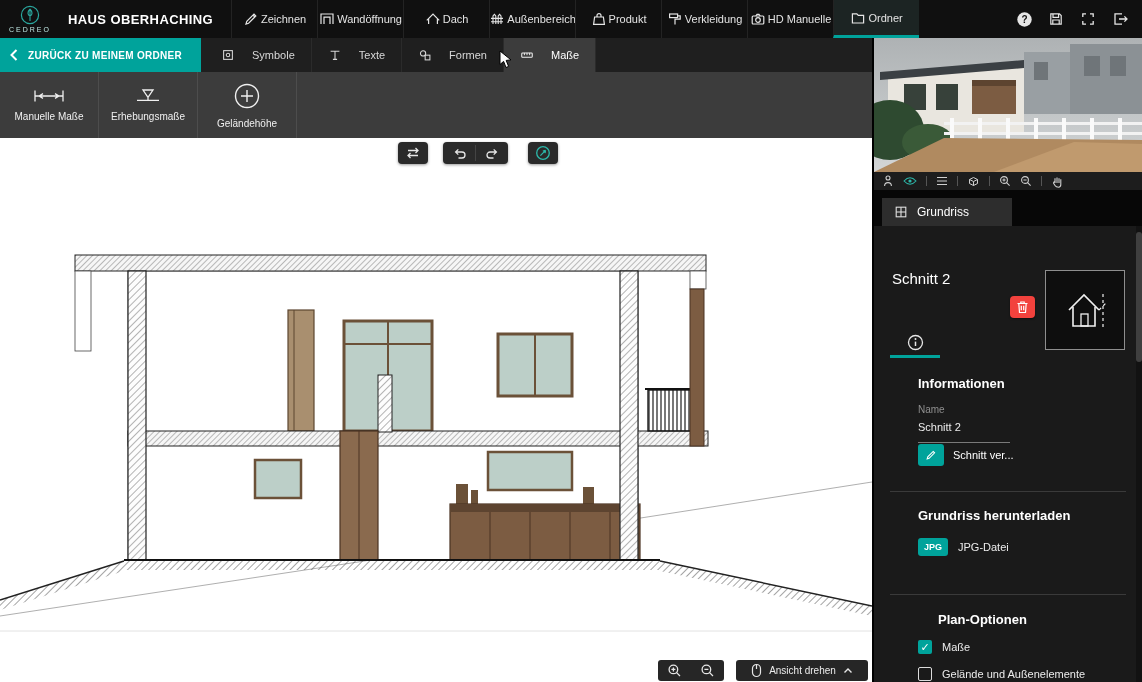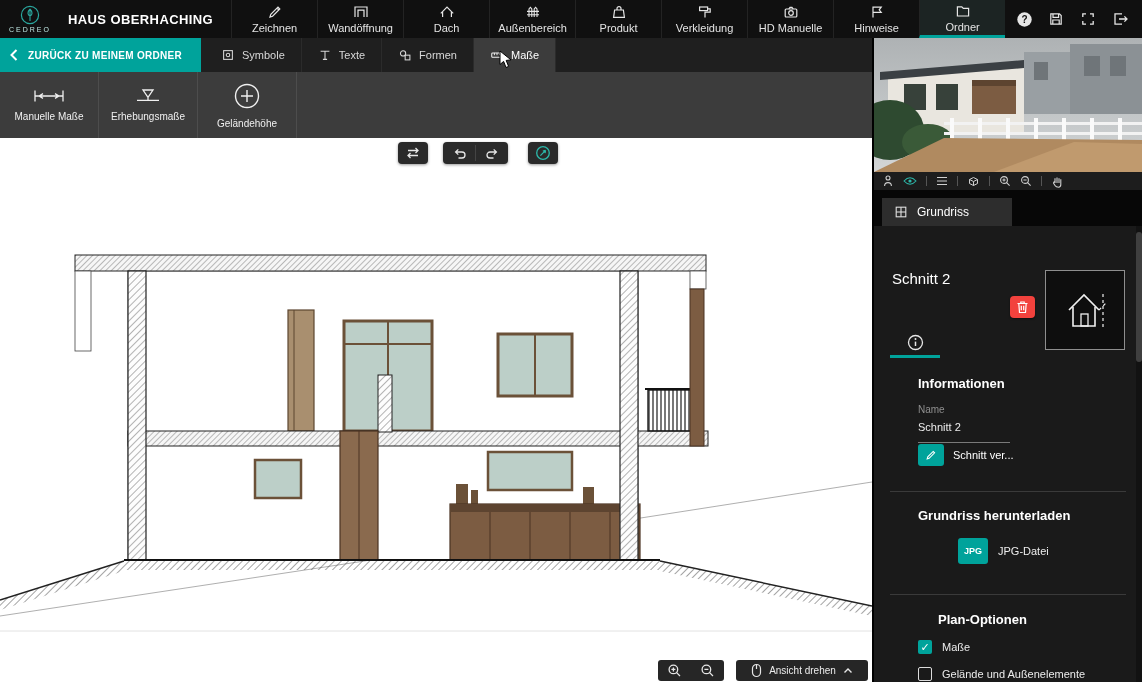--- a/index.html
+++ b/index.html
@@ -5,31 +5,31 @@
   * { margin:0; padding:0; box-sizing:border-box; }
   body { background:#000; font-family:"Liberation Sans", sans-serif; }
   .screen { position:relative; width:1142px; height:682px; background:#000; overflow:hidden; }
 
   
   .topbar { position:absolute; left:0; top:0; width:1142px; height:38px; background:#101010; display:flex; align-items:stretch; }
   .logo { width:60px; display:flex; flex-direction:column; align-items:center; justify-content:center; gap:1px; }
   .logo-text { color:#bfe6e2; font-size:7px; letter-spacing:2px; }
   .project-title { display:flex; align-items:center; padding:0 18px 0 8px; color:#fff; font-size:13px; font-weight:bold; letter-spacing:.4px; white-space:nowrap; }
   .topnav { display:flex; align-items:stretch; }
-  .nav-item { width:86px; display:flex; flex-direction:column; align-items:center; justify-content:center; gap:2px; border-left:1px solid #232323; cursor:pointer; position:relative; }
+  .nav-item { width:86px; display:flex; align-items:center; justify-content:center; gap:2px; border-left:1px solid #232323; cursor:pointer; position:relative; }
   .nav-item .nav-label { color:#e4e4e4; font-size:11px; white-space:nowrap; }
   .nav-item.active { background:#1c2423; border-bottom:3px solid #00a39b; }
   .top-actions { margin-left:auto; display:flex; align-items:center; padding-right:6px; }
   .action-btn { width:32px; height:38px; display:flex; align-items:center; justify-content:center; cursor:pointer; }
 
   
   .subbar { position:absolute; left:0; top:38px; width:872px; height:34px; background:#1f1f1f; display:flex; align-items:stretch; }
   .back-btn { width:201px; background:#00a39b; color:#fff; font-size:10px; font-weight:bold; letter-spacing:.3px; display:flex; align-items:center; gap:10px; padding-left:10px; border:none; cursor:pointer; font-family:inherit; }
   .subtabs { display:flex; margin-left:4px; }
-  .subtab { padding:0 16px; display:flex; align-items:center; gap:7px; color:#d8d8d8; font-size:11px; border-right:1px solid #2b2b2b; cursor:pointer; }
+  .subtab { padding:0 16px; display:flex; align-items:center; gap:17px; color:#d8d8d8; font-size:11px; border-right:1px solid #2b2b2b; cursor:pointer; }
   .subtab.active { background:#3c3c3c; color:#fff; }
 
   
   .toolsbar { position:absolute; left:0; top:72px; width:872px; height:66px; background:#3c3c3c; display:flex; align-items:stretch; }
   .tool-btn { width:99px; display:flex; flex-direction:column; align-items:center; justify-content:center; gap:7px; border-right:1px solid #4d4d4d; cursor:pointer; }
   .tool-btn .tool-label { color:#f0f0f0; font-size:10px; white-space:nowrap; }
 
   
   .canvas { position:absolute; left:0; top:138px; width:872px; height:544px; background:#fff; }
   .float-bar { position:absolute; top:4px; left:0; width:100%; height:0; }
@@ -58,21 +58,21 @@
   .itab { position:absolute; left:16px; top:104px; width:50px; height:28px; display:flex; align-items:center; justify-content:center; border-bottom:3px solid #00a39b; cursor:pointer; }
   .sec-h { position:absolute; left:44px; color:#fff; font-size:13px; font-weight:bold; }
   .lbl { position:absolute; left:44px; color:#8f8f8f; font-size:10px; }
   .val-wrap { position:absolute; left:44px; width:92px; border-bottom:1px solid #7a7a7a; padding-bottom:7px; }
   .val { color:#ececec; font-size:11px; }
   .rename-row { position:absolute; left:44px; top:218px; display:flex; align-items:center; gap:9px; cursor:pointer; }
   .tealbtn { width:26px; height:22px; background:#00a39b; border-radius:3px; display:flex; align-items:center; justify-content:center; border:none; cursor:pointer; }
   .rename-label { color:#fff; font-size:11px; }
   .divider { position:absolute; left:16px; width:236px; height:1px; background:#3a3a3a; }
   .jpg-row { position:absolute; left:44px; top:312px; display:flex; align-items:center; gap:10px; cursor:pointer; }
-  .badge { min-width:30px; height:26px; background:#00a39b; border-radius:3px; color:#fff; font-size:9px; font-weight:bold; display:flex; align-items:center; justify-content:center; padding:0 4px;margin-left:40px; }
+  .badge { min-width:30px; height:18px; background:#00a39b; border-radius:3px; color:#fff; font-size:9px; font-weight:bold; display:flex; align-items:center; justify-content:center; padding:0 4px; }
   .jpg-label { color:#ececec; font-size:11px; }
   .cb-row { position:absolute; left:44px; display:flex; align-items:center; gap:10px; cursor:pointer; }
   .cb { width:14px; height:14px; border-radius:2px; display:flex; align-items:center; justify-content:center; }
   .cb.checked { background:#00a39b; color:#fff; font-size:11px; }
   .cb.unchecked { background:transparent; border:1.5px solid #dcdcdc; }
   .cb-label { color:#ececec; font-size:11px; }
   .scrollbar { position:absolute; right:0; top:0; width:6px; height:456px; background:#121212; }
   .scroll-thumb { position:absolute; right:0; top:6px; width:6px; height:130px; background:#3f3f3f; border-radius:3px; cursor:grab; }
 
   .cursor-overlay { position:absolute; left:497px; top:50px; z-index:50; pointer-events:none; }
@@ -147,28 +147,20 @@
       </div>
       <div class="nav-item">
         <span>
             <svg width="16" height="16" viewBox="0 0 16 16">
               <rect x="2.2" y="5" width="11.6" height="8" rx="1" fill="none" stroke="#e6e6e6" stroke-width="1.2"></rect>
               <circle cx="8" cy="9" r="2.3" fill="none" stroke="#e6e6e6" stroke-width="1.2"></circle>
               <path d="M5.8 5 L7 3.4 H9 L10.2 5" fill="none" stroke="#e6e6e6" stroke-width="1.2"></path>
             </svg>
           </span>
         <span class="nav-label">HD Manuelle</span>
-      </div>
-      <div class="nav-item">
-        <span>
-            <svg width="16" height="16" viewBox="0 0 16 16">
-              <path d="M4 13.6 V2.6 M4 3.2 H12.2 L10.2 5.8 L12.2 8.4 H4" fill="none" stroke="#e6e6e6" stroke-width="1.2"></path>
-            </svg>
-          </span>
-        <span class="nav-label">Hinweise</span>
       </div>
       <div class="nav-item active">
         <span>
             <svg width="16" height="16" viewBox="0 0 16 16">
               <path d="M2.4 13 V3.8 H6.8 L8.3 5.4 H13.6 V13 Z" fill="none" stroke="#e6e6e6" stroke-width="1.2"></path>
             </svg>
           </span>
         <span class="nav-label">Ordner</span>
       </div>
     </nav>

